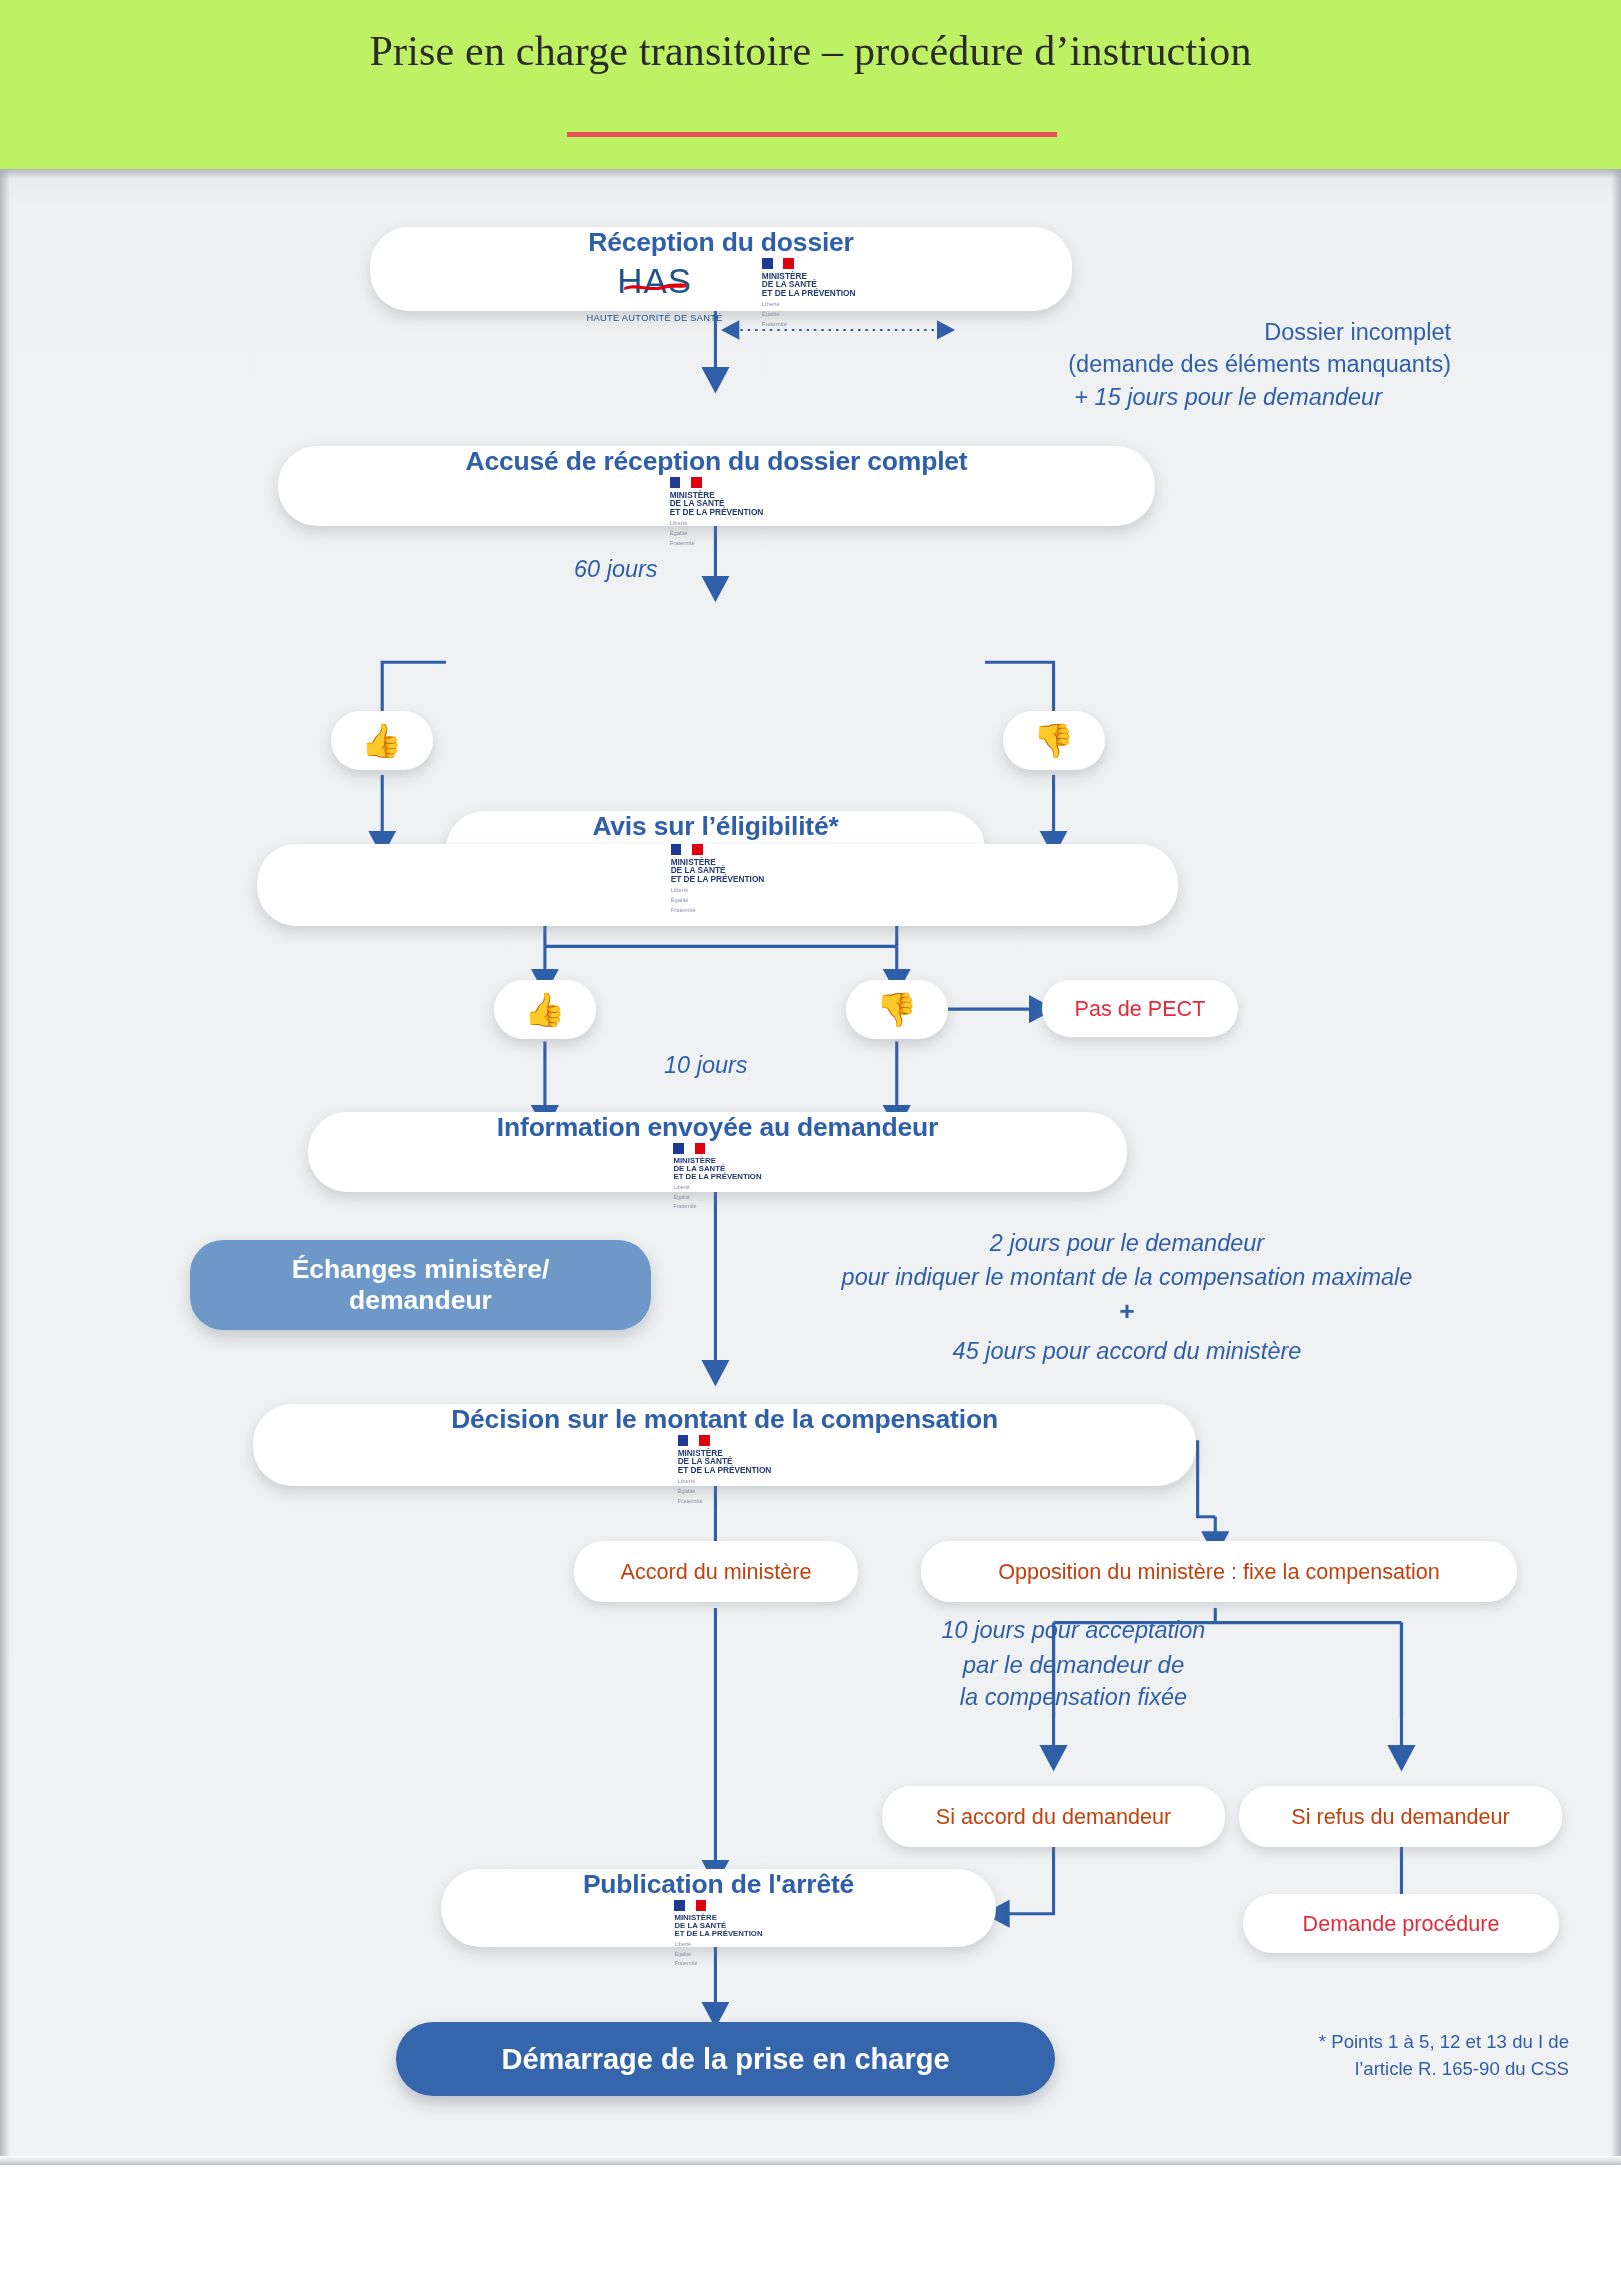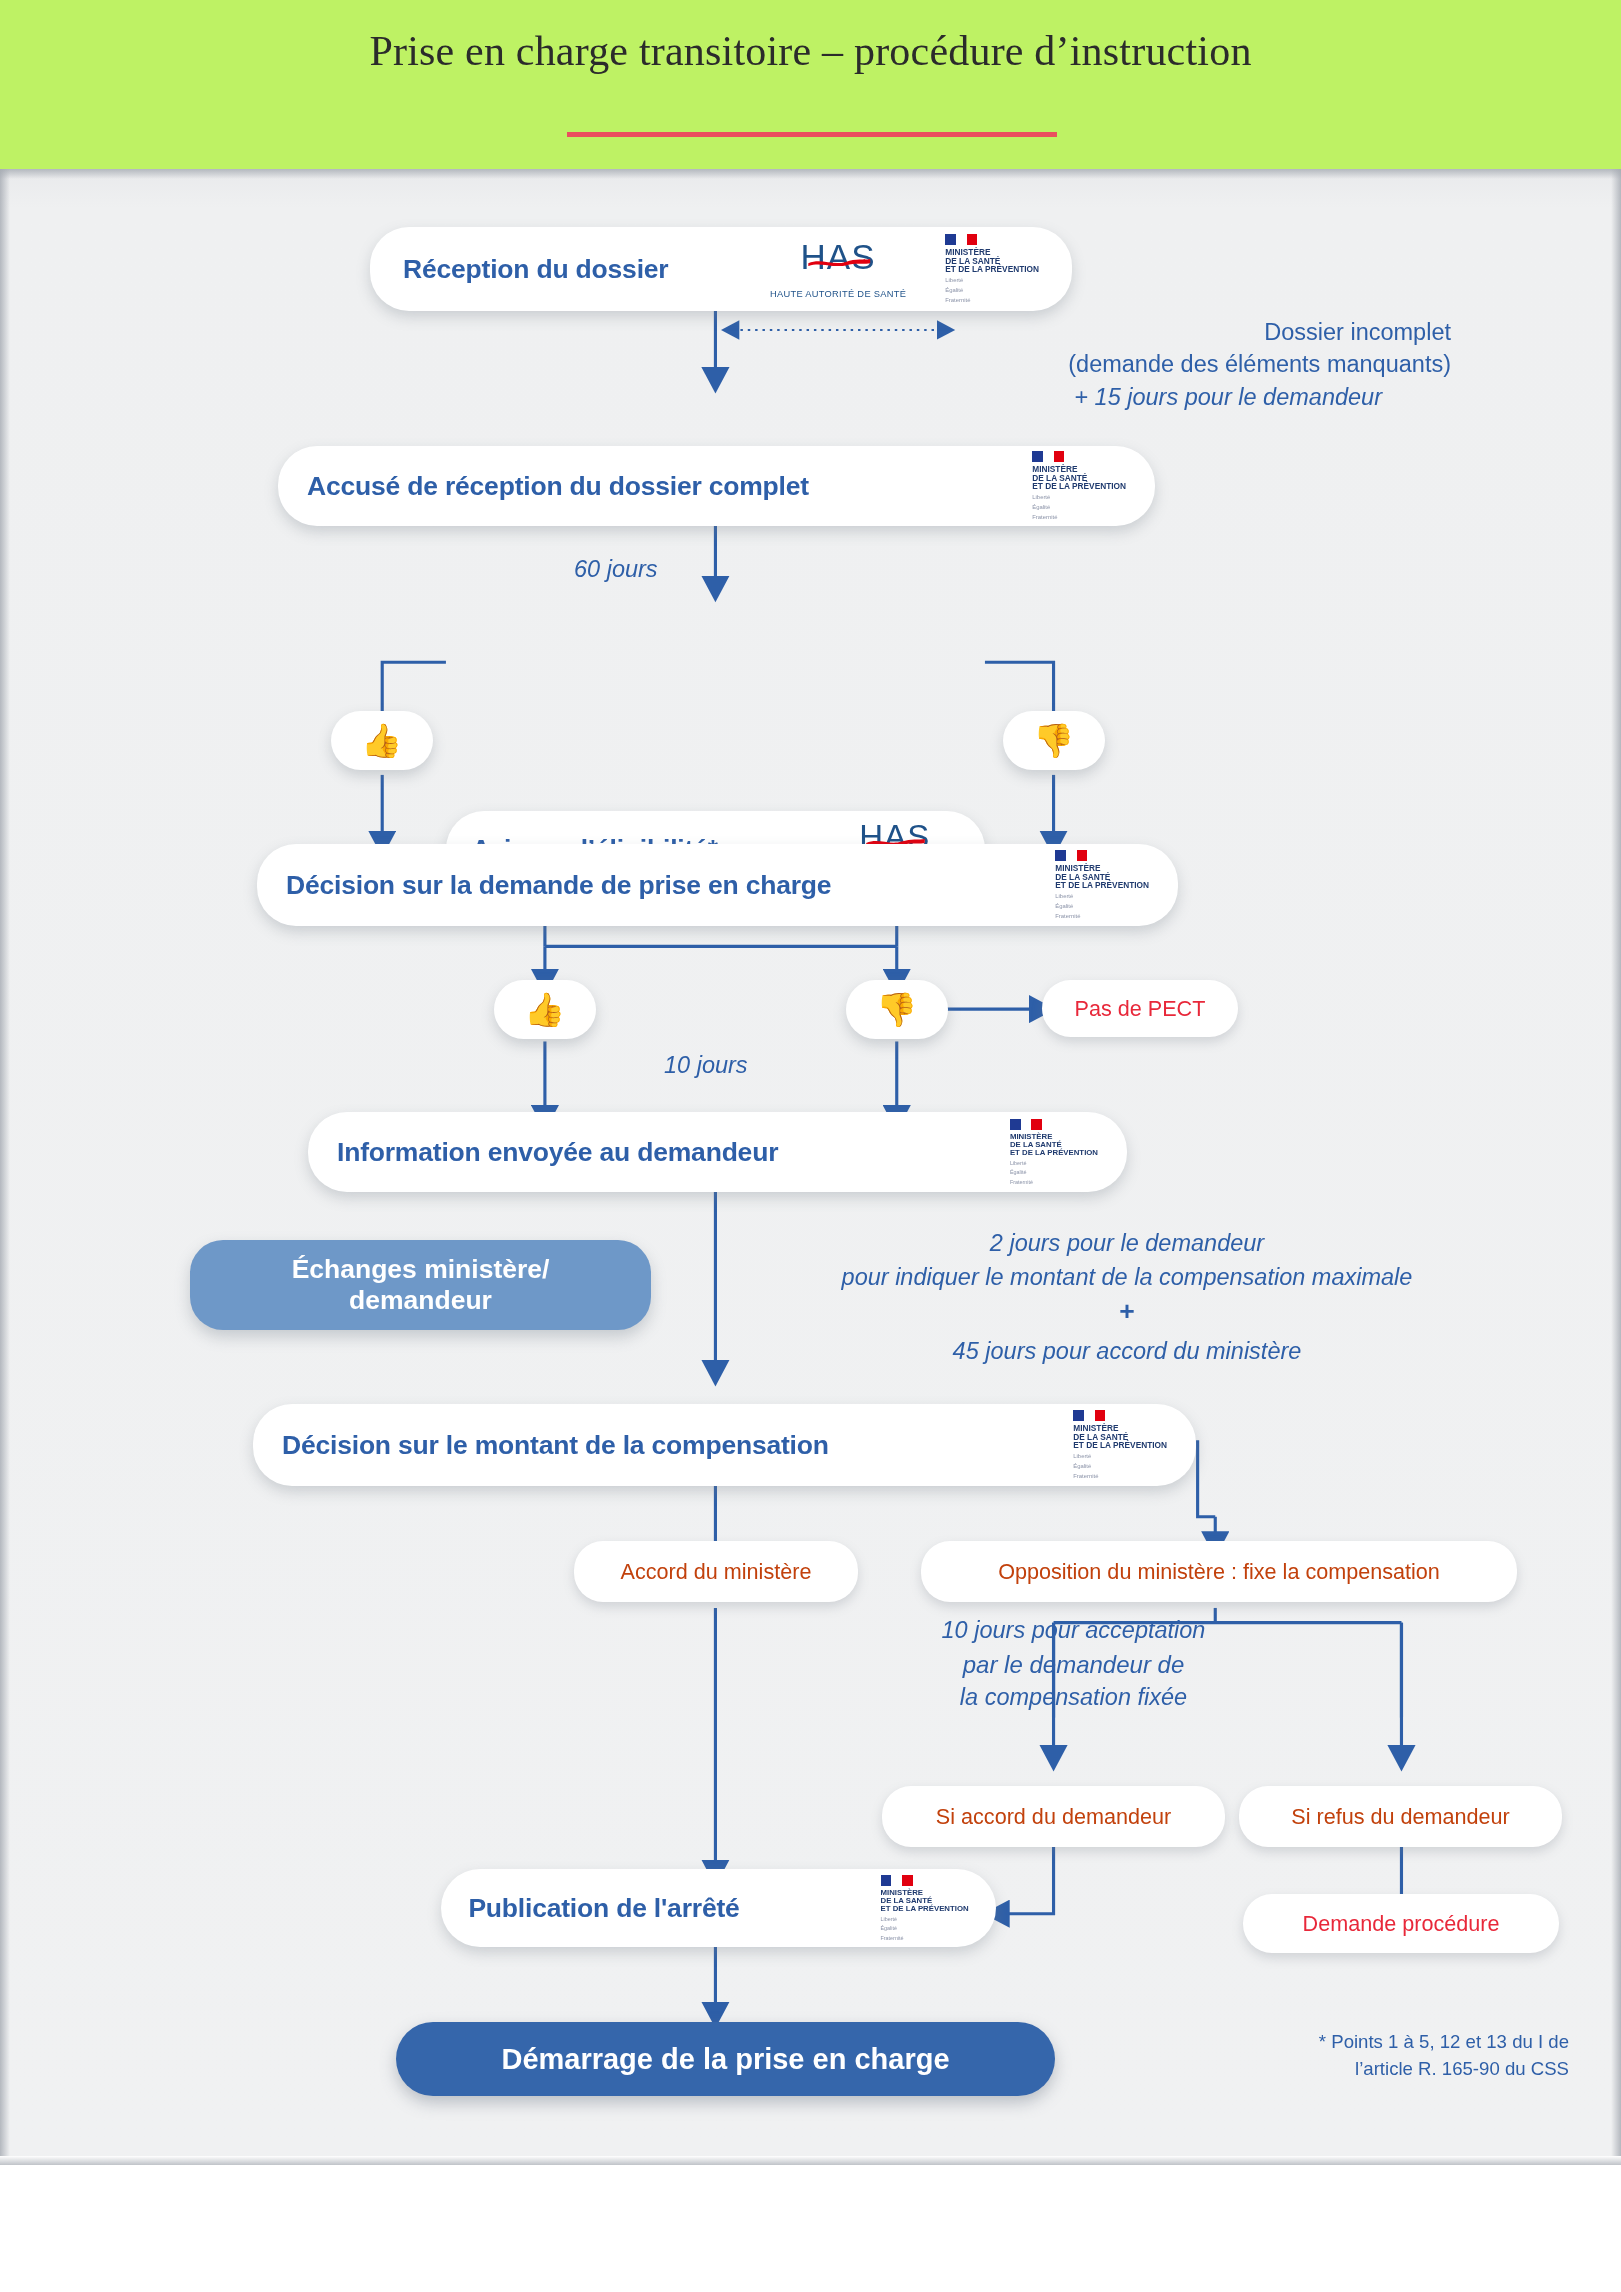--- a/index.html
+++ b/index.html
@@ -53,20 +53,21 @@
   }
 
   
   .node {
     position:absolute;
     background:#ffffff;
     border-radius:39px;
     box-shadow:0 5.9px 13.7px rgba(120,128,140,.30);
     display:flex; align-items:center; justify-content:center;
     z-index:3;
+    flex-direction:column;
   }
   .node .lbl {
     color:#2e5fa8;
     font-weight:bold;
     white-space:nowrap;
   }
   .node.primary .lbl { font-size:26.5px; letter-spacing:-0.2px; }
   .node.small .lbl { font-weight:normal; font-size:21.6px; color:#c2410c; }
   .node.small { border-radius:29px; box-shadow:0 4.9px 10.8px rgba(120,128,140,.26); }
   .node.red .lbl { color:#e8283a; font-weight:normal; font-size:21.6px; }
@@ -253,21 +254,20 @@
 </div>
 
 <div class="pill" data-name="pill-thumb-up-eligibilite" style="left:331px; top:711px; width:102px; height:59px;">
   <span class="thumb up" data-name="thumbs-up-icon">👍</span>
 </div>
 <div class="pill" data-name="pill-thumb-down-eligibilite" style="left:1003px; top:711px; width:102px; height:59px;">
   <span class="thumb dn" data-name="thumbs-down-icon">👎</span>
 </div>
 
 <div class="node primary" data-name="node-decision-demande-prise-en-charge" style="left:257px; top:844px; width:921px; height:82px; padding:0 29px; justify-content:space-between;">
-  <span class="lbl" data-name="node-label">Décision sur la demande de prise en charge</span>
   <span class="min-logo" data-name="ministry-logo">
     <span class="min-flag" data-name="french-republic-flag-icon">
         <i></i>
         <i></i>
         <i></i>
       </span>
     <span class="min-txt" style="font-size:8.3px;" data-name="ministry-line-1">MINISTÈRE</span>
     <span class="min-txt" style="font-size:8.3px;" data-name="ministry-line-2">DE LA SANTÉ</span>
     <span class="min-txt" style="font-size:8.3px;" data-name="ministry-line-3">ET DE LA PRÉVENTION</span>
     <span class="min-motto" style="font-size:5.9px;" data-name="ministry-motto-1">Liberté</span>

